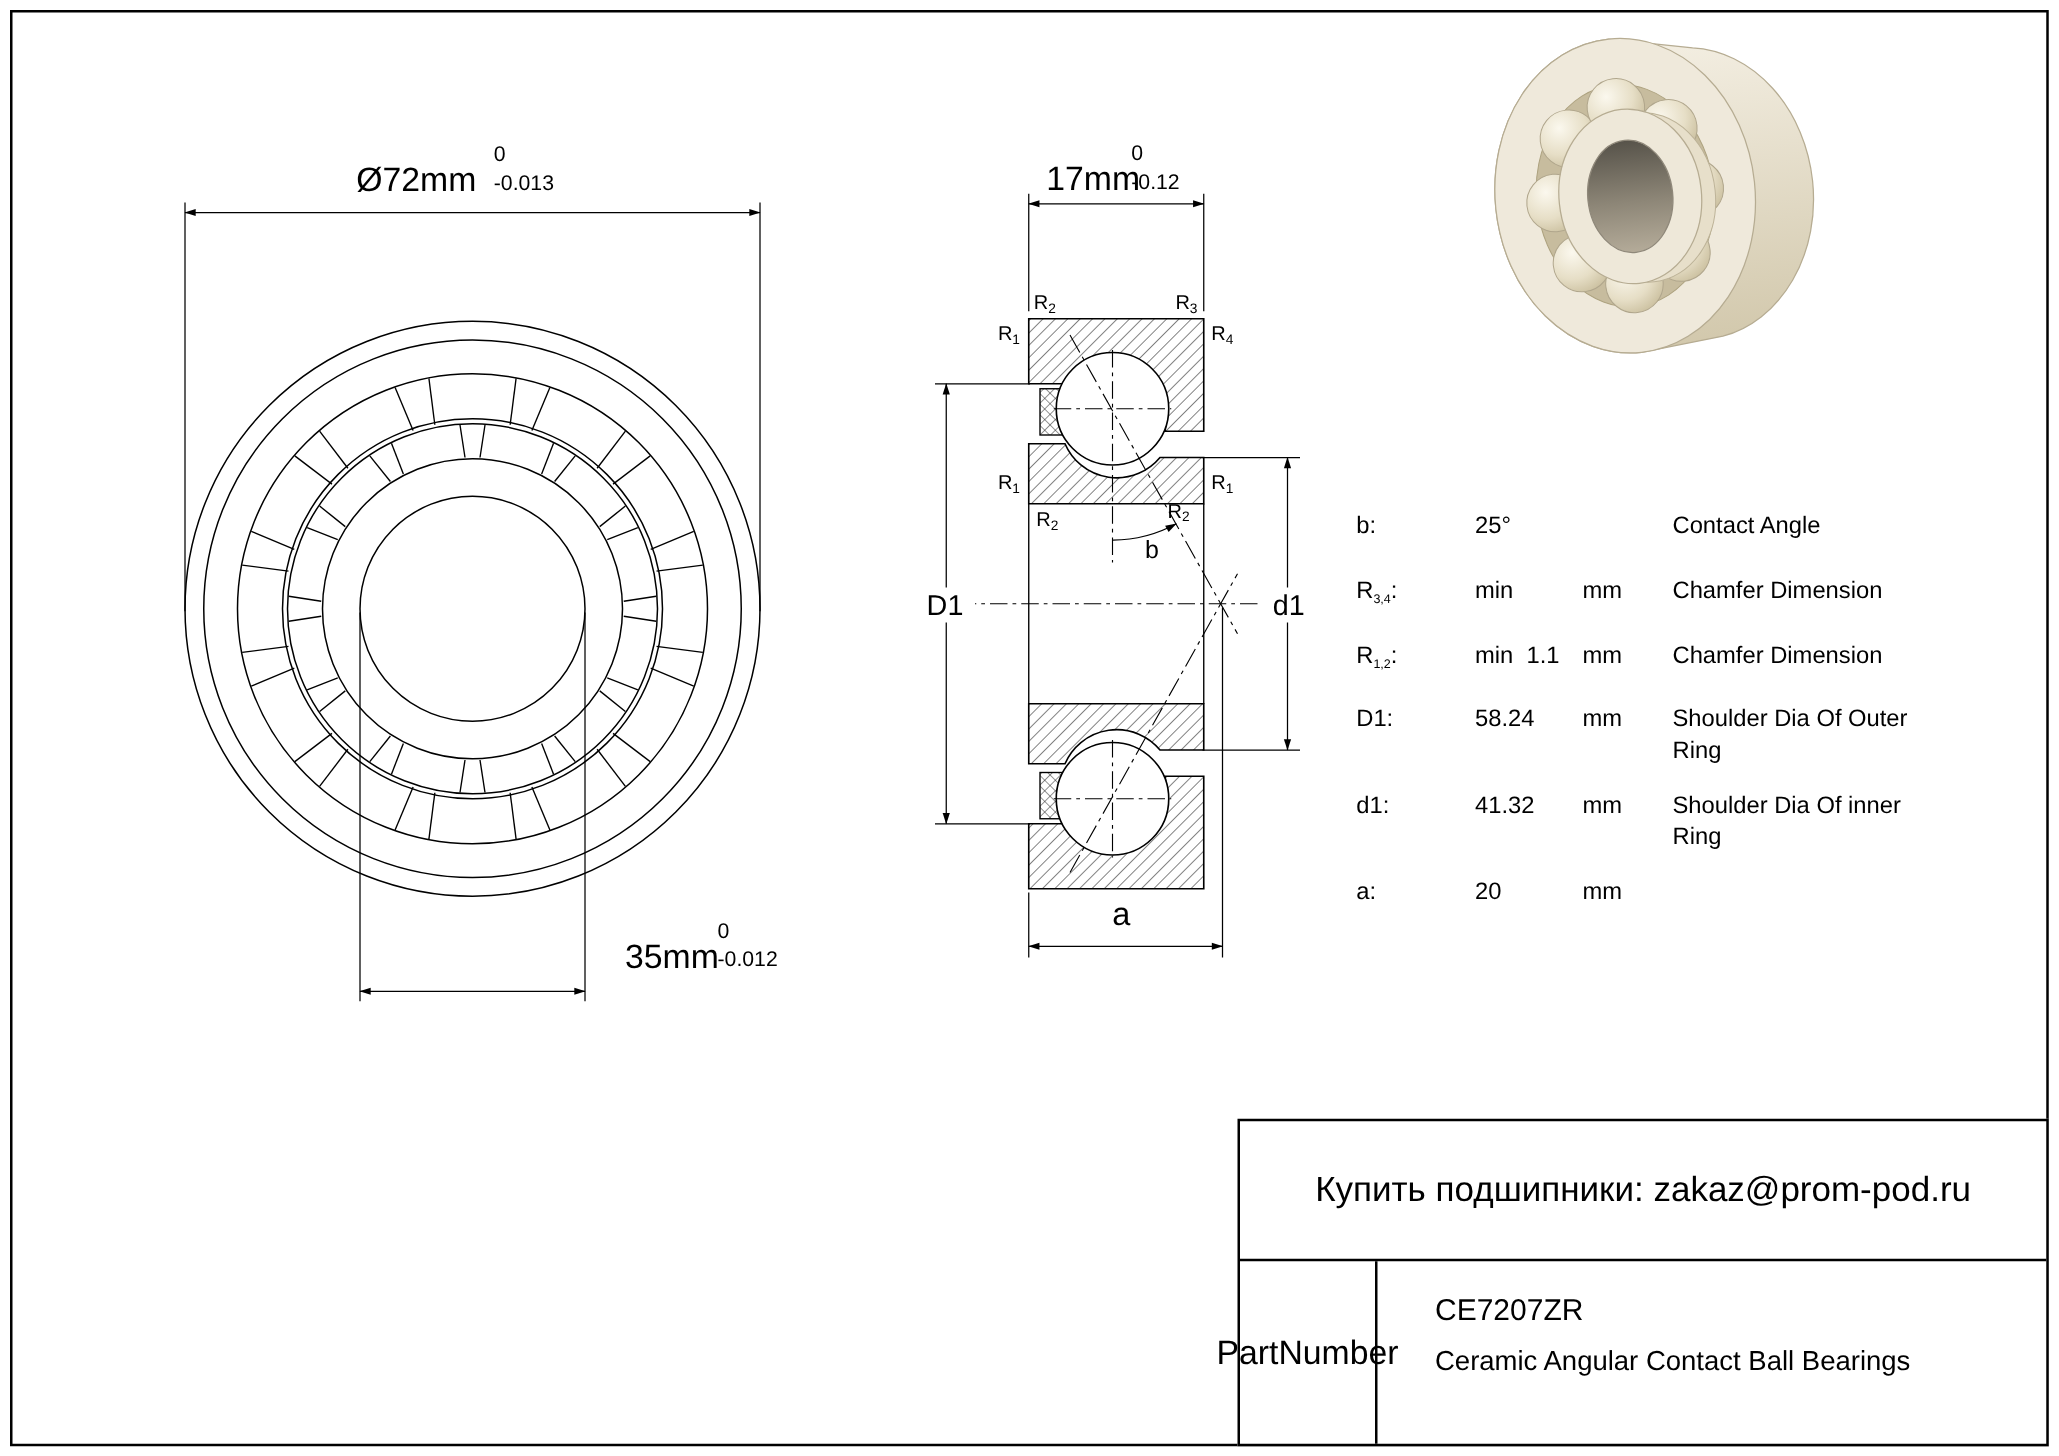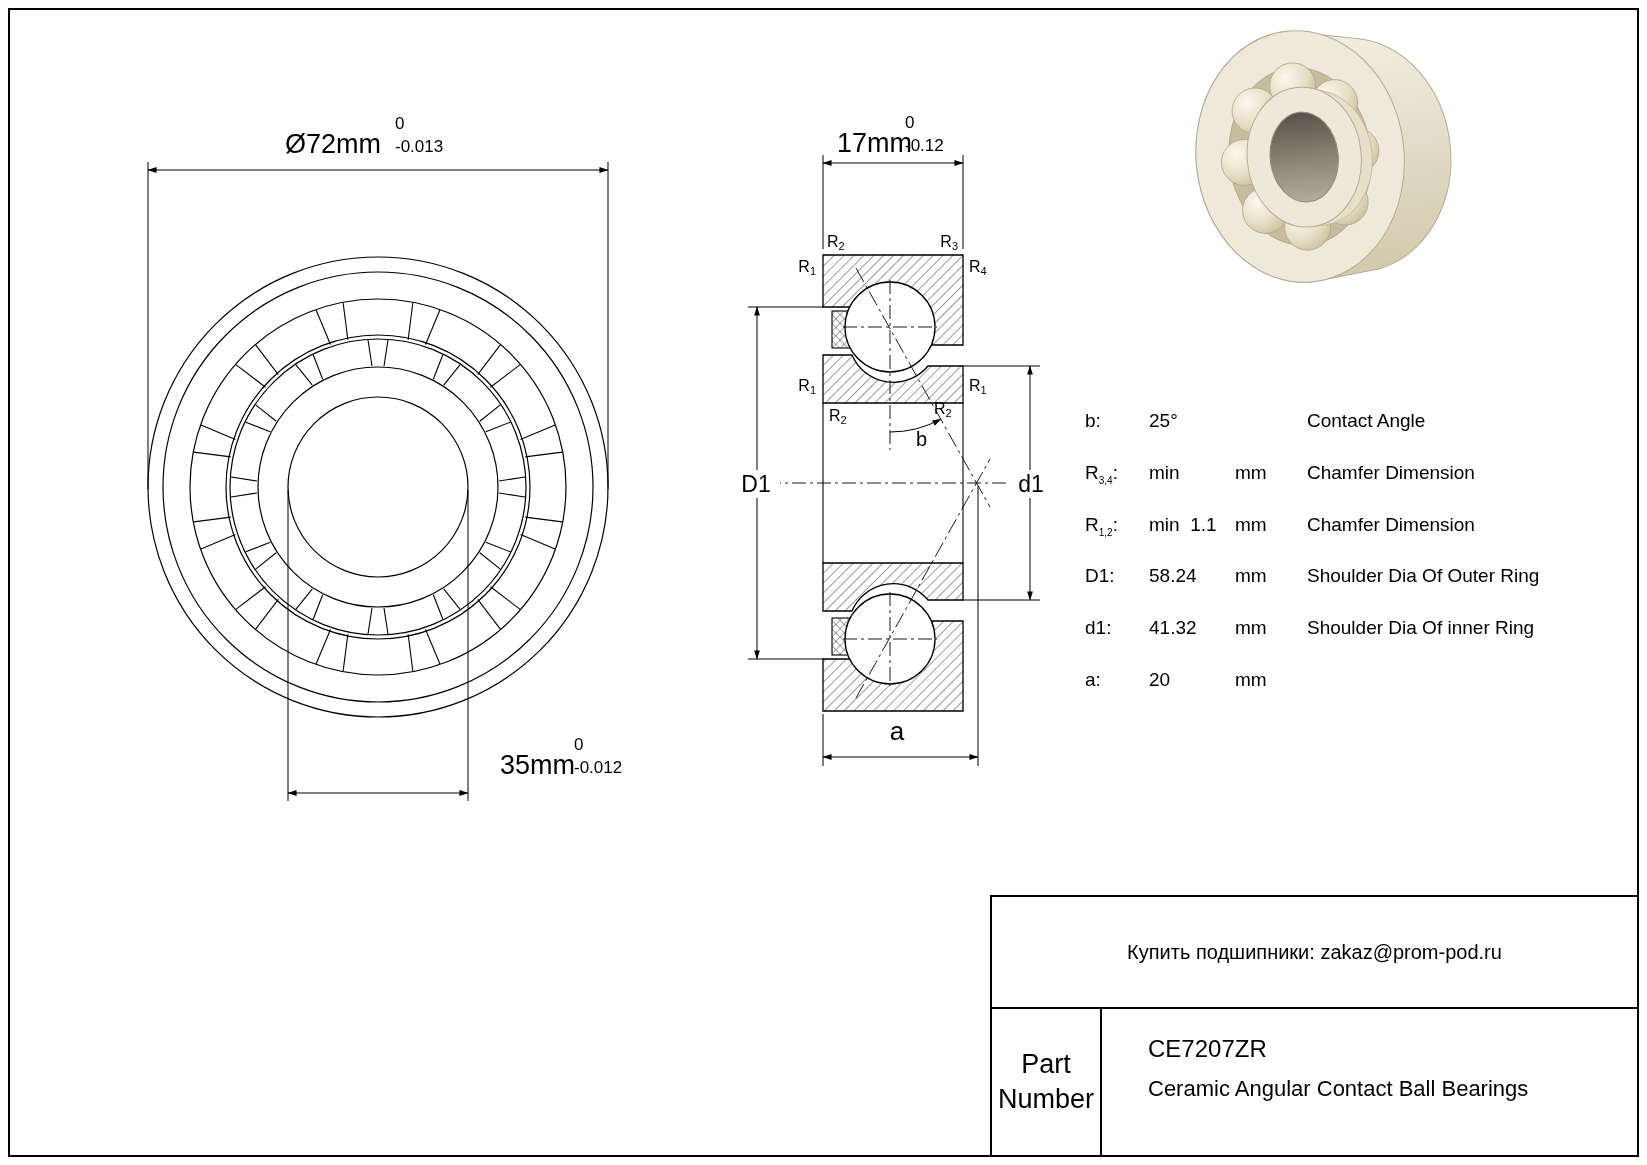--- a/index.html
+++ b/index.html
@@ -12,29 +12,29 @@
   .toltxt { font-size:17px; }
   .shoultxt { font-size:23px; }
   .rlab { font-size:16px; }
   .rsub { font-size:11px; }
   .blab { font-size:20px; }
   .alab { font-size:26px; }
 
   .spec-table { position:absolute; left:1085px; top:408px; width:462px; }
   .spec-row { display:flex; font-size:19px; line-height:25px; margin-bottom:19px; }
   .spec-param { width:64px; white-space:pre; }
-  .spec-value { width:86px; white-space:pre; }
+  .spec-value { width:86px; white-space:pre;margin-left:31px; }
   .spec-unit  { width:72px; }
   .spec-desc  { flex:1; }
   .spec-param sub { font-size:10px; }
 
   .title-block { position:absolute; left:990px; top:895px; right:8px; bottom:8px; border:2px solid #000; display:flex; flex-direction:column; background:#fff; }
-  .tb-contact { height:112px; border-bottom:2px solid #000; display:flex; align-items:center; justify-content:center; font-size:20px; }
+  .tb-contact { height:112px; border-bottom:2px solid #000; display:flex; align-items:center; justify-content:center; font-size:28px; }
   .tb-bottom { flex:1; display:flex; }
-  .tb-part-label { width:110px; border-right:2px solid #000; display:flex; flex-direction:column; align-items:center; justify-content:center; font-size:27px; line-height:35px; }
+  .tb-part-label { width:110px; border-right:2px solid #000; display:flex; flex-direction:row; align-items:center; justify-content:center; font-size:27px; line-height:35px; }
   .tb-part-info { flex:1; padding:26px 10px 0 46px; }
   .tb-part-number { font-size:24px; margin-bottom:13px; }
   .tb-part-desc { font-size:22px; }
 </style>
 </head>
 <body>
 
 <div class="page-border"></div>
 
 <svg class="drawing" width="1647" height="1165" viewBox="0 0 1647 1165">

